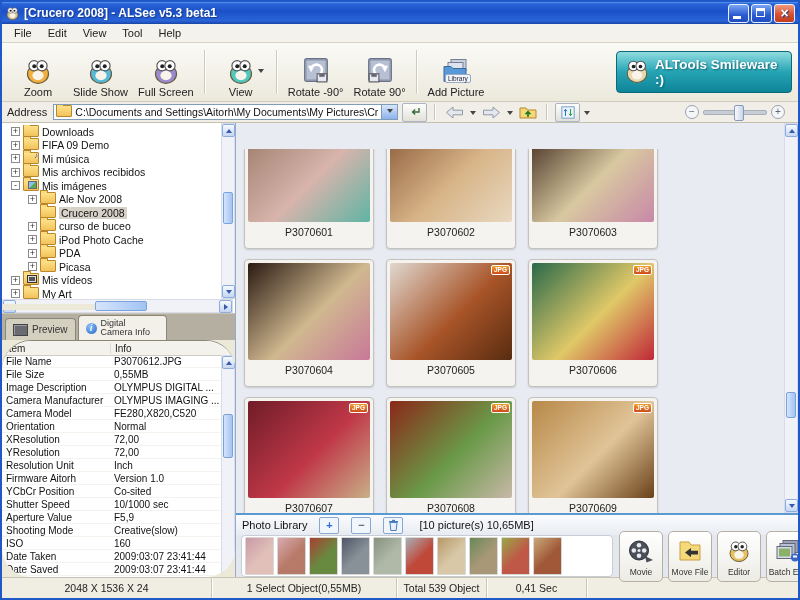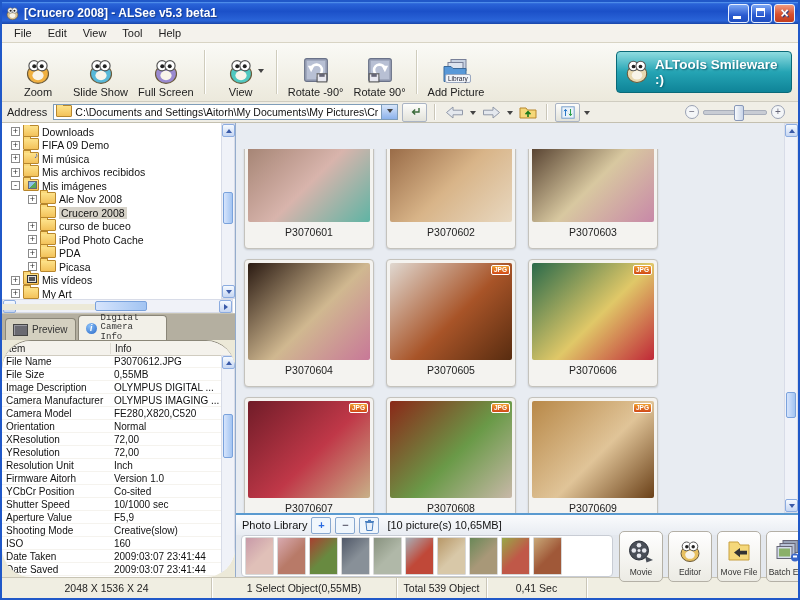--- a/index.html
+++ b/index.html
@@ -60,21 +60,21 @@
   .sb .sthumb2{position:absolute;background:linear-gradient(90deg,#d6e4fc,#a2c4f2);border:1px solid #7aa2dc;border-radius:2px;box-sizing:border-box;}
   .tri{width:0;height:0;border:3px solid transparent;}
   .tri.up{border-bottom:4px solid #3a5aa8;margin-top:-3px;}
   .tri.down{border-top:4px solid #3a5aa8;margin-bottom:-3px;}
   .tri.left{border-right:4px solid #3a5aa8;margin-left:-3px;}
   .tri.right{border-left:4px solid #3a5aa8;margin-right:-3px;}
   
   .tabbar{height:24px;flex:0 0 24px;background:#b4afa0;display:flex;align-items:flex-end;padding:2px 3px 0;gap:2px;}
   .tab{height:19px;padding:1px 7px;background:#d4d0c0;border:1px solid #8a8678;border-bottom:none;border-radius:4px 4px 0 0;display:flex;align-items:center;gap:4px;font-size:10px;color:#333;}
   .tab.active{background:#f2f0e8;height:22px;font-size:9px;}
-  .tab.active .tab-label{width:58px;line-height:1.05;font-family:Liberation Mono, monospace;}
+  .tab.active .tab-label{width:58px;line-height:1.05;}
   .iprev{display:inline-block;width:13px;height:10px;background:#6a6a72;border:1px solid #444;box-shadow:inset 1px 1px 0 #9a9aa2;}
   .iinfo{display:inline-block;width:11px;height:11px;border-radius:50%;background:radial-gradient(circle at 35% 30%,#8ac0f8,#2868c8);color:#fff;font-size:8.5px;font-weight:bold;font-style:italic;text-align:center;line-height:11px;}
   .iinfo::before{content:"i";}
   
   .table-wrap{flex:1;background:#fff;position:relative;overflow:hidden;border-top:1px solid #8a8678;border-radius:29px;}
   .thead{display:flex;height:14px;background:#f4f2ec;border-bottom:1px solid #d0ccc0;font-size:10px;color:#222;align-items:center;}
   .thead .c1{flex:0 0 104px;padding-left:4px;border-right:1px solid #e0ddd4;}
   .thead .c2{flex:1;padding-left:4px;}
   .tbody{position:absolute;top:14px;left:0;right:14px;bottom:0;overflow:hidden;}
   .irow{display:flex;height:12px;align-items:center;font-size:10px;color:#111;border-bottom:1px solid #f5f3ee;}
@@ -83,21 +83,21 @@
   
   .content{flex:1;position:relative;background:#e8ecf2;min-width:0;}
   .gridview{position:absolute;top:0;left:0;right:15px;height:390px;overflow:hidden;margin-top:26px;}
   .gridwrap{position:relative;top:-33px;display:flex;flex-wrap:wrap;align-content:flex-start;padding-left:2px;}
   .card{width:122px;height:120px;margin:5px 6px;background:#f4f3f0;border:1px solid #c4c2bc;border-radius:4px;padding:3px;position:relative;box-sizing:content-box;box-shadow:0 1px 2px rgba(0,0,0,0.15);}
   .card.selected{border:2px solid #48a0dc;padding:2px;background:#ddeefc;}
   .card .ph{height:97px;border-radius:2px;}
   .card .cap{height:20px;display:flex;align-items:center;justify-content:center;font-size:10.5px;color:#222;}
   .badge{position:absolute;top:5px;right:5px;background:linear-gradient(180deg,#f0a030,#d04818);color:#fff;font-size:6.5px;font-weight:bold;border:1px solid #fff;border-radius:2px;padding:0 2px;line-height:8px;}
   
-  .libheader{position:absolute;top:390px;left:0;right:0;height:22px;background:linear-gradient(180deg,#fafbfd,#e8ecf2);border-top:2px solid #5a9ad0;display:flex;align-items:center;gap:4px;padding:0 6px;font-size:11px;color:#111;box-sizing:border-box;}
+  .libheader{position:absolute;top:390px;left:0;right:0;height:22px;background:linear-gradient(180deg,#fafbfd,#e8ecf2);border-top:2px solid #5a9ad0;display:flex;align-items:center;gap:12px;padding:0 6px;font-size:11px;color:#111;box-sizing:border-box;}
   .ltool{width:18px;height:15px;border:1px solid #88a8d0;border-radius:2px;background:#f0f6fc;display:flex;align-items:center;justify-content:center;font-weight:bold;font-size:11px;line-height:1;}
   .ltool.add{color:#2a6ae0;}
   .ltool.remove{color:#667;}
   .lcount{margin-left:4px;}
   .librow{position:absolute;top:412px;left:0;right:0;bottom:0;background:#e4e8ee;display:flex;align-items:center;padding:0 5px;gap:6px;box-sizing:border-box;}
   .strip{height:42px;flex:0 0 372px;background:#fff;border:1px solid #c8ccd4;border-radius:4px;display:flex;align-items:center;padding:2px 3px;gap:3px;box-sizing:border-box;}
   .lthumb{width:27px;height:36px;border:1px solid #d8d8d8;border-radius:1px;}
   .bbtns{margin-left:auto;display:flex;gap:5px;padding-right:2px;}
   .bbtn{width:44px;height:51px;background:linear-gradient(180deg,#ffffff,#ecebe4);border:1px solid #b4b0a6;border-radius:5px;display:flex;flex-direction:column;align-items:center;justify-content:center;gap:1px;font-size:8.5px;color:#333;box-sizing:border-box;}
   
@@ -591,39 +591,39 @@
                   <circle cx="16.2" cy="11.5" r="2.3" fill="#e8eaf0"></circle>
                   <circle cx="11" cy="16.7" r="2.3" fill="#e8eaf0"></circle>
                   <circle cx="11" cy="11.5" r="1.5" fill="#e8eaf0"></circle>
                   <path d="M17 17 L25 21 L18.5 23.5 Z" fill="#4a4f58"></path>
                 </svg>
               </span>
               <span class="blab">Movie</span>
             </div>
             <div class="bbtn">
               <span class="ticon-wrap">
+                <svg width="26" height="24" viewBox="0 0 26 24">
+                  <path d="M3 3 h9 l2 3 h9 v15 H3z" fill="#f5d87a" stroke="#c8a040"></path>
+                  <path d="M8 13.5 L14 9 v2.8 h7 v3.6 h-7 v2.8 Z" fill="#333"></path>
+                </svg>
+              </span>
+              <span class="blab">Move File</span>
+            </div>
+            <div class="bbtn">
+              <span class="ticon-wrap">
                 <svg width="24" height="23" viewBox="0 0 24 23">
                   <ellipse cx="12" cy="14.5" rx="9" ry="8" fill="#e8c060" stroke="#6a5a3a"></ellipse>
                   <circle cx="8.6" cy="7.4" r="4.4" fill="#fff" stroke="#555"></circle>
                   <circle cx="15.4" cy="7.4" r="4.4" fill="#fff" stroke="#555"></circle>
                   <circle cx="8.8" cy="7.8" r="1.7" fill="#222"></circle>
                   <circle cx="15.2" cy="7.8" r="1.7" fill="#222"></circle>
                   <ellipse cx="12" cy="15.8" rx="4.8" ry="4" fill="#f8f4ea"></ellipse>
                 </svg>
               </span>
               <span class="blab">Editor</span>
-            </div>
-            <div class="bbtn">
-              <span class="ticon-wrap">
-                <svg width="26" height="24" viewBox="0 0 26 24">
-                  <path d="M3 3 h9 l2 3 h9 v15 H3z" fill="#f5d87a" stroke="#c8a040"></path>
-                  <path d="M8 13.5 L14 9 v2.8 h7 v3.6 h-7 v2.8 Z" fill="#333"></path>
-                </svg>
-              </span>
-              <span class="blab">Move File</span>
             </div>
             <div class="bbtn">
               <span class="ticon-wrap">
                 <svg width="26" height="24" viewBox="0 0 26 24">
                   <rect x="8" y="1.5" width="15" height="12" fill="#9aa4b8" stroke="#667"></rect>
                   <rect x="5" y="4.5" width="15" height="12" fill="#b8c2d6" stroke="#667"></rect>
                   <rect x="2" y="7.5" width="15" height="12" fill="#d4dcea" stroke="#667"></rect>
                   <rect x="4" y="9.5" width="11" height="8" fill="#8ab06a"></rect>
                   <circle cx="20" cy="18.5" r="4" fill="#3a66c8"></circle>
                   <rect x="18" y="16.5" width="4" height="2" fill="#fff"></rect>

